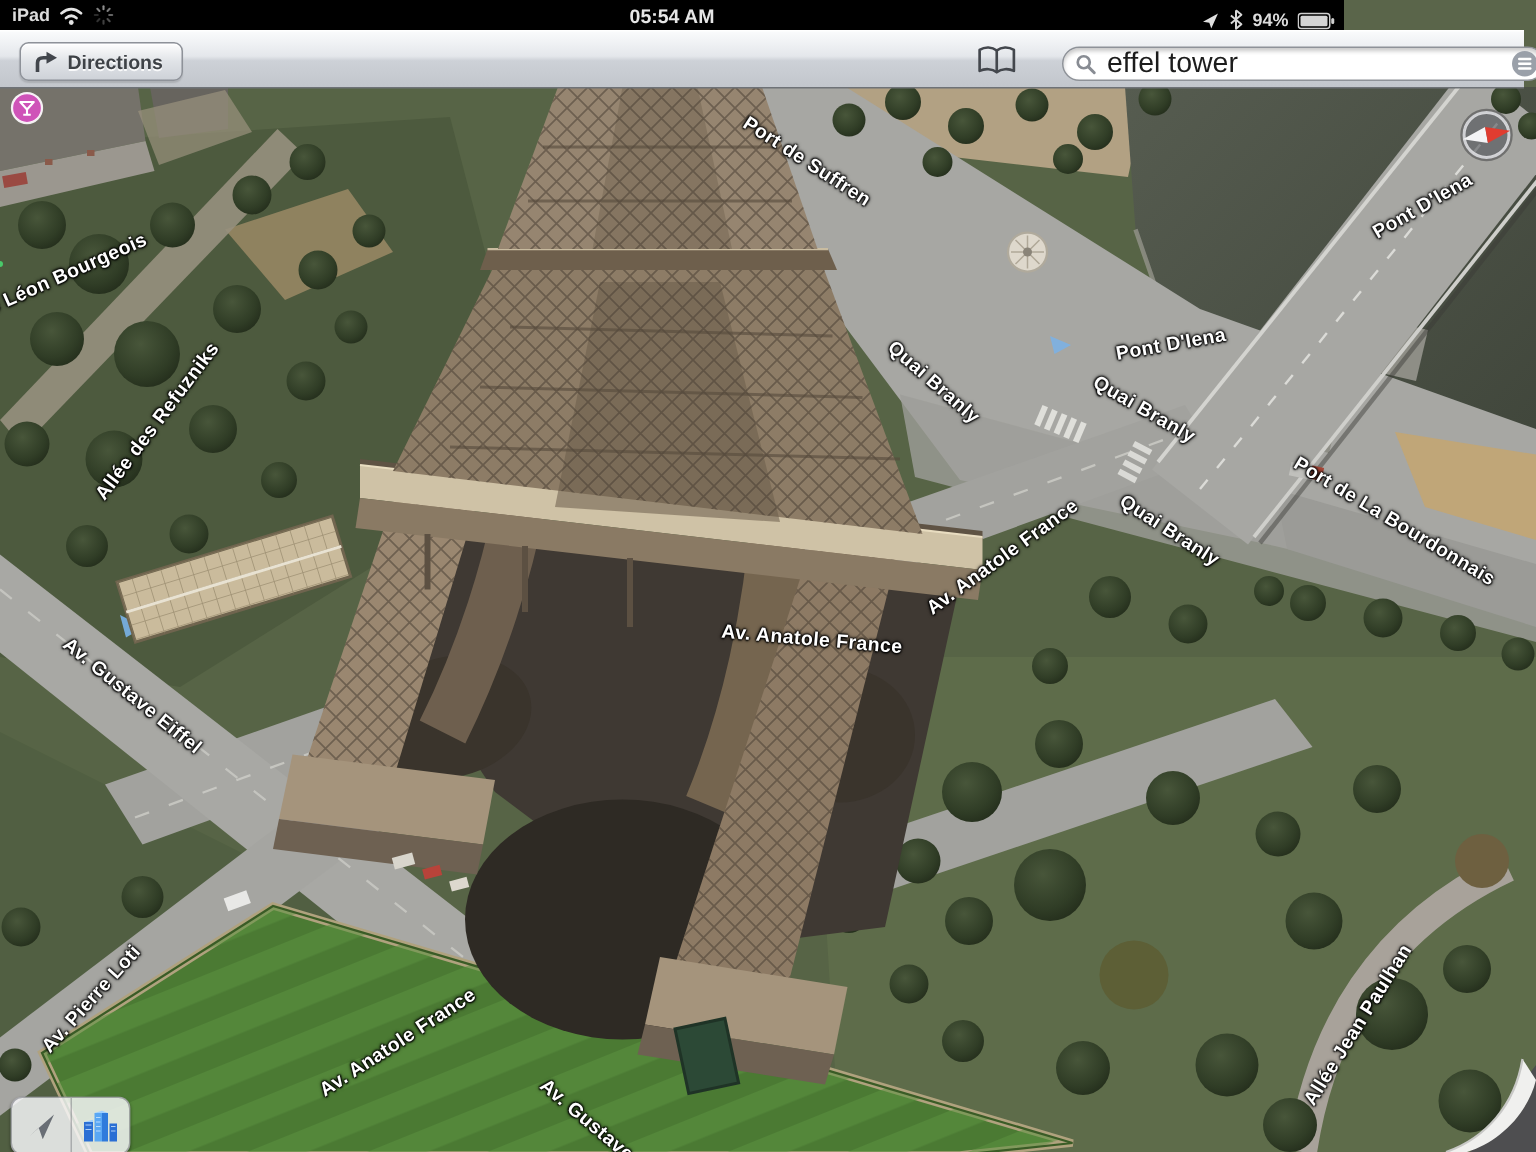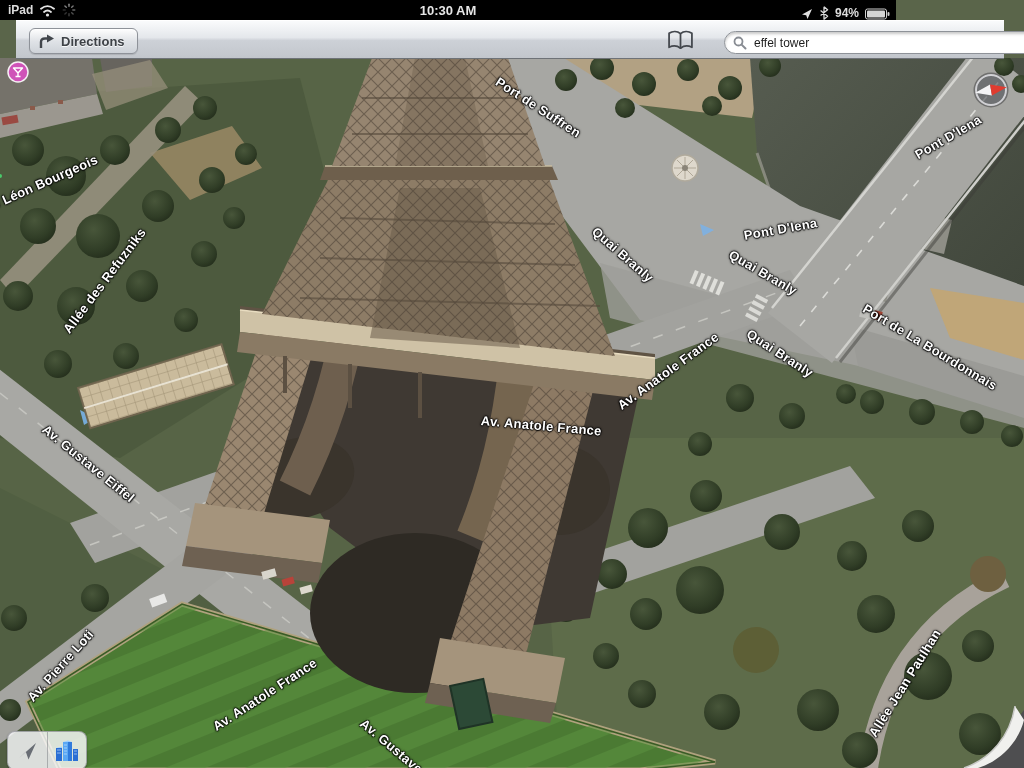--- a/index.html
+++ b/index.html
@@ -5,33 +5,33 @@
   html,body{margin:0;padding:0;background:#222;}
   .screen{position:relative;width:1024px;height:768px;overflow:hidden;background:#5a654a;
           font-family:"Liberation Sans",sans-serif;}
   
   .statusbar{position:absolute;left:0;top:0;width:896px;height:20px;background:#000;z-index:40;
              display:flex;align-items:center;color:#dcdcdc;font-size:12px;font-weight:bold;}
   .sb-left{position:absolute;left:8px;top:0;height:20px;display:flex;align-items:center;gap:6px;}
   .sb-time{position:absolute;left:0;right:0;text-align:center;font-size:13px;color:#e6e6e6;}
   .sb-right{position:absolute;right:6px;top:0;height:20px;display:flex;align-items:flex-end;gap:6px;}
   
-  .toolbar{position:absolute;left:16px;top:20px;width:988px;height:38px;z-index:39;
+  .toolbar{position:absolute;left:0;top:20px;width:988px;height:38px;z-index:39;
            background:linear-gradient(#fbfcfd,#e4e7eb 46%,#cdd1d7 54%,#c2c6cc);
-           border-bottom:1px solid #6e7277;box-shadow:inset 0 1px 0 rgba(255,255,255,.9);}
+           border-bottom:1px solid #6e7277;box-shadow:inset 0 1px 0 rgba(255,255,255,.9);padding-left:28px;}
   .dir-btn{position:absolute;left:13px;top:8px;height:24px;padding:0 12px 0 8px;display:flex;align-items:center;gap:6px;
            background:linear-gradient(#fefefe,#e0e3e7 50%,#ced2d8);border:1px solid #8e9299;border-radius:6px;
            font-size:13px;font-weight:bold;color:#3e4247;text-shadow:0 1px 0 rgba(255,255,255,.85);
            box-shadow:inset 0 1px 0 rgba(255,255,255,.8),0 1px 1px rgba(0,0,0,.12);}
   .bookmarks{position:absolute;left:651px;top:10px;width:28px;height:20px;}
   .searchfield{position:absolute;left:708px;top:11px;width:308px;height:21px;background:#fff;
                border:1px solid #8e9298;border-radius:13px;display:flex;align-items:center;padding:0 4px 0 8px;
                box-shadow:inset 0 2px 3px rgba(0,0,0,.22);}
   .searchfield input{flex:1;border:none;outline:none;font-family:"Liberation Sans",sans-serif;
-               font-size:12px;color:#1c1c1c;background:transparent;margin-left:5px;}
+               font-size:19px;color:#1c1c1c;background:transparent;margin-left:5px;}
   .listbtn{width:17px;height:17px;border-radius:50%;background:#9aa0a9;display:flex;align-items:center;justify-content:center;flex:0 0 17px;}
   
   .map{position:absolute;left:0;top:58px;z-index:1;}
   .labels{position:absolute;left:0;top:0;width:1024px;height:768px;z-index:5;pointer-events:none;overflow:hidden;}
   .maplabel{position:absolute;font-size:13px;font-weight:bold;color:#fff;white-space:nowrap;
             transform-origin:0 50%;letter-spacing:.3px;
             text-shadow:0 1px 1px rgba(0,0,0,.85),0 -1px 1px rgba(0,0,0,.55),
                         1px 0 1px rgba(0,0,0,.7),-1px 0 1px rgba(0,0,0,.7),0 0 3px rgba(0,0,0,.9);}
   .poi{position:absolute;left:6px;top:60px;width:24px;height:24px;z-index:6;}
   .compass{position:absolute;left:972px;top:71px;width:38px;height:38px;z-index:7;}
@@ -356,21 +356,21 @@
           <rect x="6.3" y="0.5" width="1.4" height="3.4" rx="0.7" transform="rotate(45 7 7)" opacity="0.85"></rect>
           <rect x="6.3" y="0.5" width="1.4" height="3.4" rx="0.7" transform="rotate(90 7 7)" opacity="0.7"></rect>
           <rect x="6.3" y="0.5" width="1.4" height="3.4" rx="0.7" transform="rotate(135 7 7)" opacity="0.55"></rect>
           <rect x="6.3" y="0.5" width="1.4" height="3.4" rx="0.7" transform="rotate(180 7 7)" opacity="0.45"></rect>
           <rect x="6.3" y="0.5" width="1.4" height="3.4" rx="0.7" transform="rotate(225 7 7)" opacity="0.35"></rect>
           <rect x="6.3" y="0.5" width="1.4" height="3.4" rx="0.7" transform="rotate(270 7 7)" opacity="0.3"></rect>
           <rect x="6.3" y="0.5" width="1.4" height="3.4" rx="0.7" transform="rotate(315 7 7)" opacity="0.9"></rect>
         </g>
       </svg>
     </div>
-    <div class="sb-time">10:30 AM</div>
+    <div class="sb-time">05:54 AM</div>
     <div class="sb-right">
       <svg width="12" height="12" viewBox="0 0 12 12">
         <path d="M1,6.5 L11,1 L6.5,11 L5.2,7.2 Z" fill="#e0e0e0"></path>
       </svg>
       <svg width="10" height="14" viewBox="0 0 10 14">
         <path d="M5,0.8 L5,13.2 L8.6,10.2 L1.6,4.4 M5,0.8 L8.6,3.8 L1.6,9.6" stroke="#d8d8d8" stroke-width="1.3" fill="none" stroke-linejoin="round"></path>
       </svg>
       <span>94%</span>
       <svg width="25" height="12" viewBox="0 0 25 12">
         <rect x="0.5" y="1" width="21" height="10" rx="2" fill="none" stroke="#cfcfcf" stroke-width="1"></rect>

